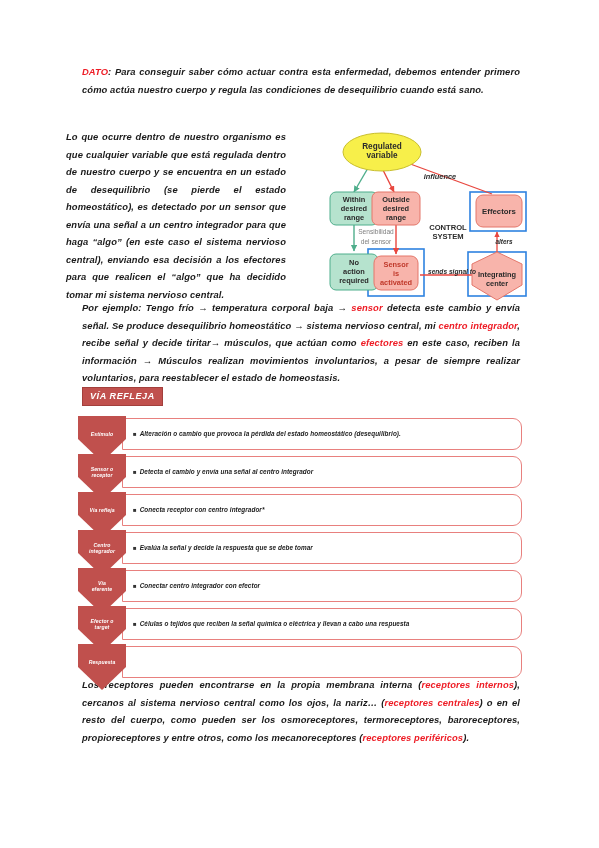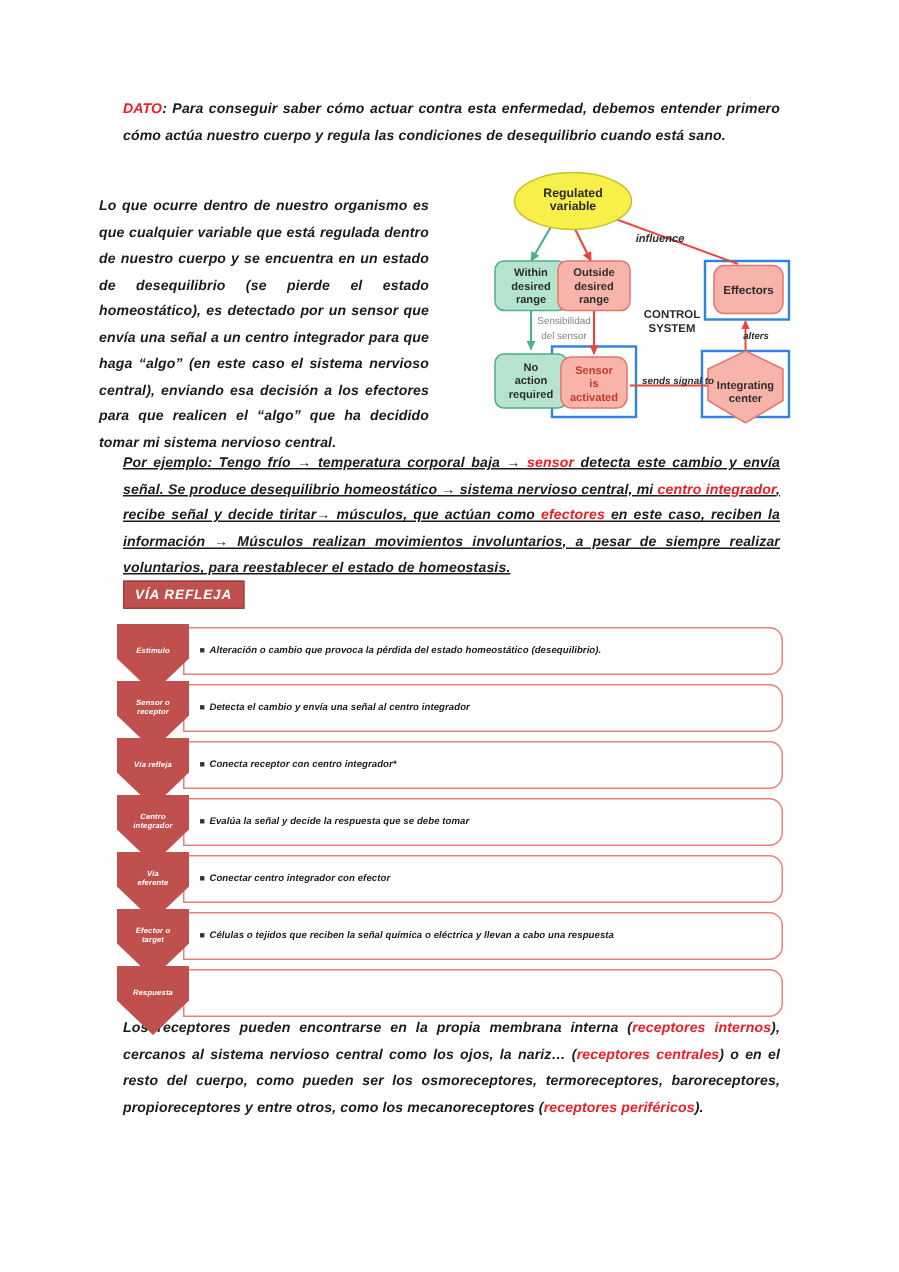--- a/index.html
+++ b/index.html
@@ -29,30 +29,30 @@
   .red { color: #ee1c25; font-weight: bold; }
   .redlbl { color: #ee1c25; font-weight: bold; }
 
   
   #p-dato { left: 82px; top: 63px; width: 438px; }
 
   
   #p-left { left: 66px; top: 128px; width: 220px; }
 
   
-  #p-ejemplo { left: 82px; top: 299px; width: 438px; text-decoration: underline; }
+  #p-ejemplo { left: 82px; top: 299px; width: 438px; }
 
   
   #p-final { left: 82px; top: 676px; width: 438px; }
 
   
   #diagram {
     position: absolute;
     left: 316px;
-    top: 114px;
+    top: 132px;
     width: 212px;
     height: 176px;
   }
   #diagram svg { display: block; }
 
   
   #via-badge {
     position: absolute;
     left: 82px;
     top: 387px;

